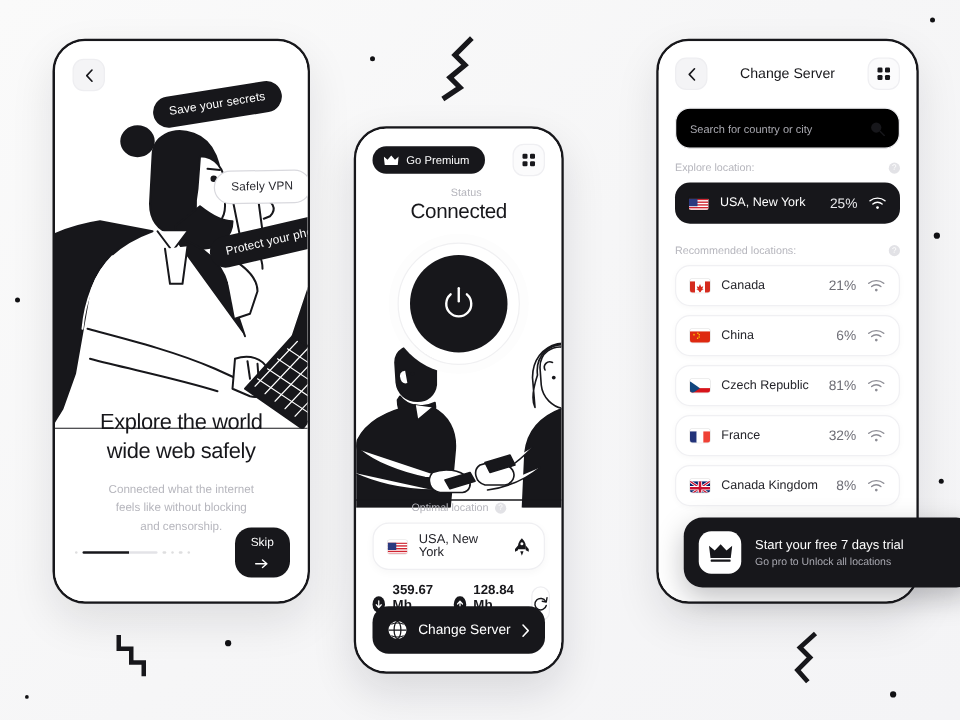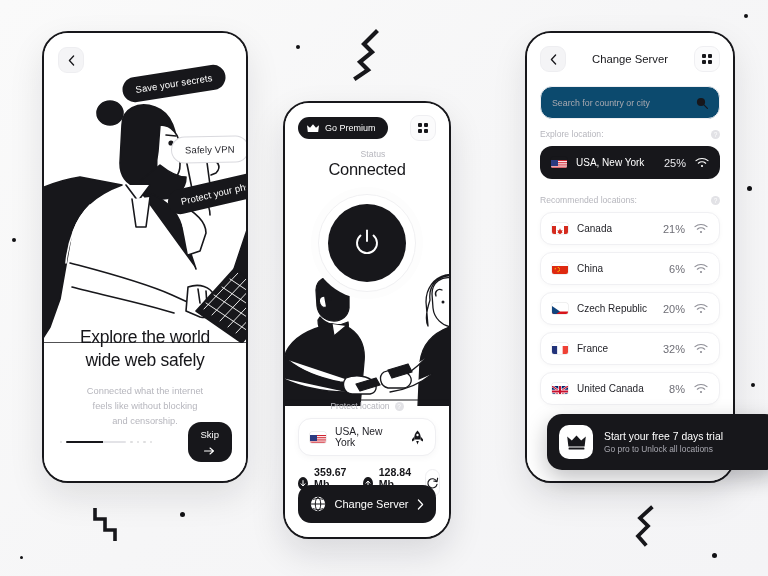--- a/index.html
+++ b/index.html
@@ -129,21 +129,21 @@
 
   #p2-change { position: absolute; left: 13px; right: 13px; bottom: 14px; height: 38px;
                background: #17171b; border-radius: 13px; color: #fff;
                display: flex; align-items: center; padding: 0 12px; z-index: 7; }
   #p2-change .lb { flex: 1; text-align: center; font-size: 11px; }
 
   
   #p3-head { position: absolute; left: 13px; right: 13px; top: 13px; display: flex; align-items: center; justify-content: space-between; }
   #p3-title { font-size: 11.3px; color: #17171b; }
   #search-box { position: absolute; left: 13px; right: 13px; top: 53px; height: 33px;
-                background: #0c4a6e; border: 1px solid #efeff2; border-radius: 12px;
+                background: #000000; border: 1px solid #efeff2; border-radius: 12px;
                 display: flex; align-items: center; padding: 0 11px; }
   #search-box .ph { flex: 1; font-size: 8.8px; color: #a9a9b0; }
 
   .sec-lbl { position: absolute; left: 13px; right: 13px;
              display: flex; align-items: center; justify-content: space-between;
              font-size: 8.6px; color: #b6b6bd; }
   #sec-optimal { top: 96px; }
   #sec-recom { top: 162px; }
 
   .loc-row { position: absolute; left: 13px; right: 13px; height: 33px;
@@ -367,21 +367,21 @@
           <path d="M168 100 C156 110 140 116 126 118" fill="#ffffff"></path>
 
           <path d="M120 98 C130 94 142 96 146 102 C149 107 146 113 140 114 L124 114 C116 112 114 102 120 98 Z" fill="#ffffff"></path>
           <path d="M124 96 L144 90 L148 98 L128 104 Z" fill="#17171b"></path>
 
           <path d="M0 126 L250 126" stroke="#17171b" stroke-width="1.2"></path>
         </g>
       </svg>
 
       <div id="p2-opt-lbl">
-        <span>Protect location</span>
+        <span>Optimal location</span>
         <span class="qmark">?</span>
       </div>
 
       <div id="p2-loc-card">
         <span class="flag">
           <svg width="16" height="11" viewBox="0 0 16 11">
               <rect width="16" height="11" fill="#fff"></rect>
             <g fill="#cf2430">
                 <rect y="0" width="16" height="1.1"></rect>
                 <rect y="2.2" width="16" height="1.1"></rect>
@@ -548,21 +548,21 @@
 
       <div class="loc-row rec-row" style="top:259px">
         <span class="flag">
           <svg width="16" height="11" viewBox="0 0 16 11">
               <rect width="16" height="5.5" fill="#fff"></rect>
             <rect y="5.5" width="16" height="5.5" fill="#d7141a"></rect>
             <path d="M0 0 L8 5.5 L0 11 Z" fill="#11457e"></path>
             </svg>
         </span>
         <span class="nm">Czech Republic</span>
-        <span class="pct">20%</span>
+        <span class="pct">81%</span>
         <svg width="14" height="11" viewBox="0 0 14 11">
           <path d="M1 3.6 C4.4 .8 9.6 .8 13 3.6" fill="none" stroke="#8d8d95" stroke-width="1.15" stroke-linecap="round"></path>
           <path d="M3.3 6.2 C5.4 4.4 8.6 4.4 10.7 6.2" fill="none" stroke="#8d8d95" stroke-width="1.15" stroke-linecap="round"></path>
           <circle cx="7" cy="9" r="1.1" fill="#8d8d95"></circle>
         </svg>
       </div>
 
       <div class="loc-row rec-row" style="top:299px">
         <span class="flag">
           <svg width="16" height="11" viewBox="0 0 16 11">
@@ -583,21 +583,21 @@
       <div class="loc-row rec-row" style="top:339px">
         <span class="flag">
           <svg width="16" height="11" viewBox="0 0 16 11">
               <rect width="16" height="11" fill="#012169"></rect>
             <path d="M0 0 L16 11 M16 0 L0 11" stroke="#fff" stroke-width="2.2"></path>
             <path d="M0 0 L16 11 M16 0 L0 11" stroke="#c8102e" stroke-width="1.1"></path>
             <path d="M8 0 V11 M0 5.5 H16" stroke="#fff" stroke-width="3.4"></path>
             <path d="M8 0 V11 M0 5.5 H16" stroke="#c8102e" stroke-width="2"></path>
             </svg>
         </span>
-        <span class="nm">United Canada</span>
+        <span class="nm">Canada Kingdom</span>
         <span class="pct">8%</span>
         <svg width="14" height="11" viewBox="0 0 14 11">
           <path d="M1 3.6 C4.4 .8 9.6 .8 13 3.6" fill="none" stroke="#8d8d95" stroke-width="1.15" stroke-linecap="round"></path>
           <path d="M3.3 6.2 C5.4 4.4 8.6 4.4 10.7 6.2" fill="none" stroke="#8d8d95" stroke-width="1.15" stroke-linecap="round"></path>
           <circle cx="7" cy="9" r="1.1" fill="#8d8d95"></circle>
         </svg>
       </div>
 
     </div>
   </div>

